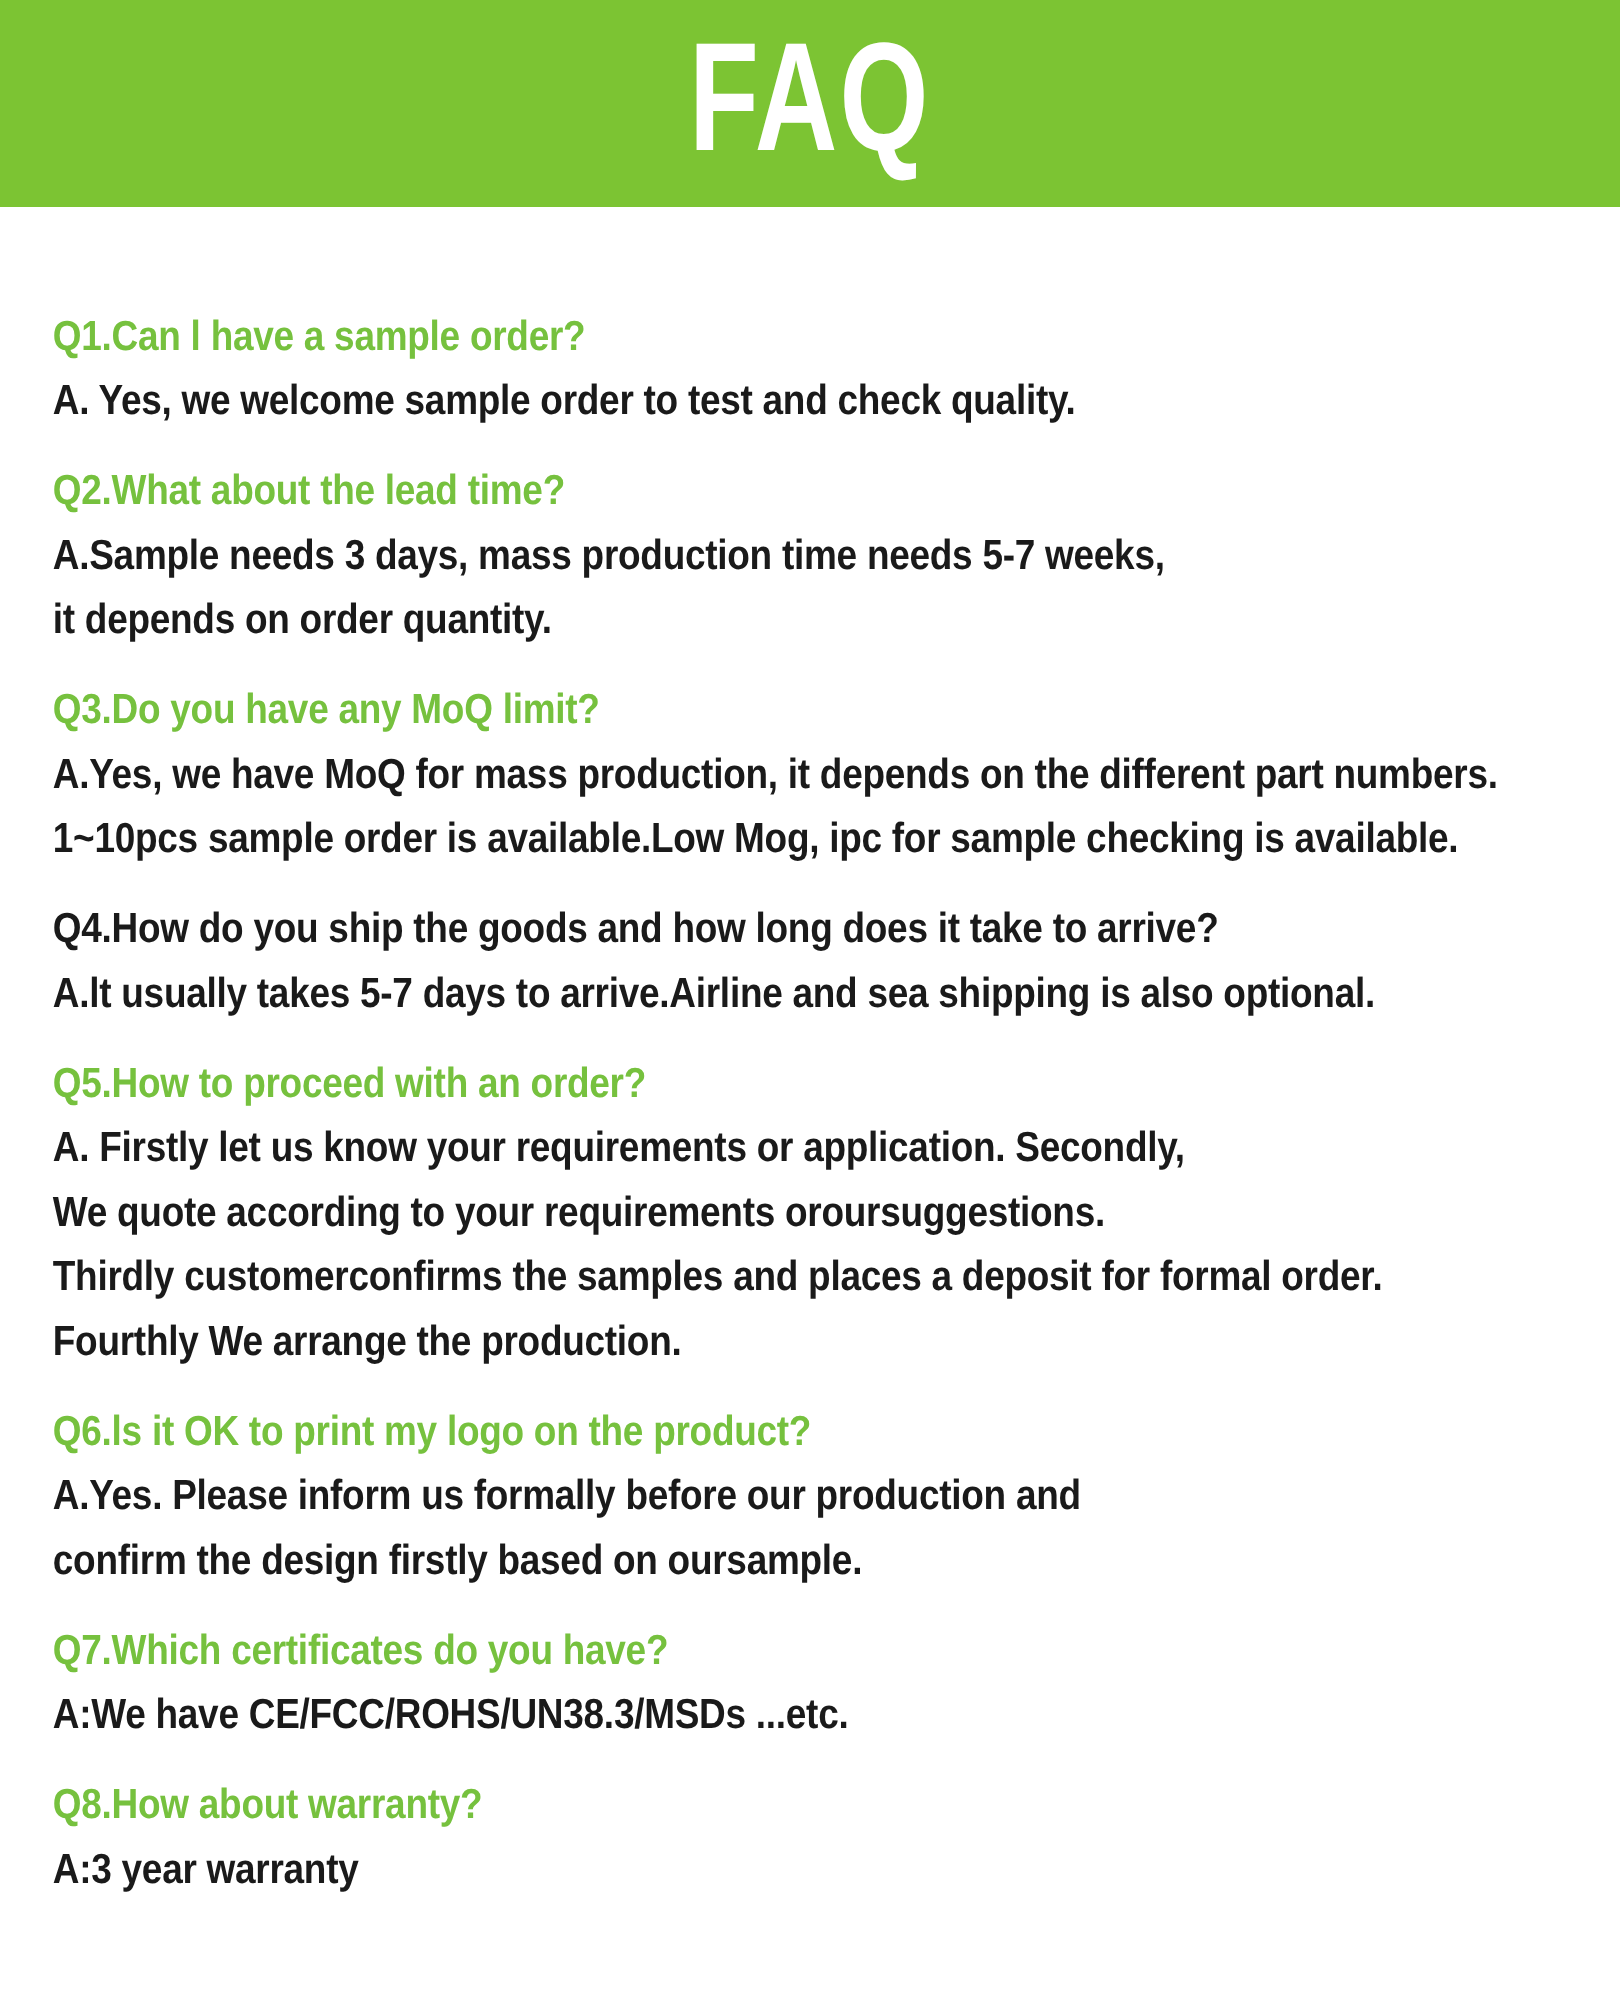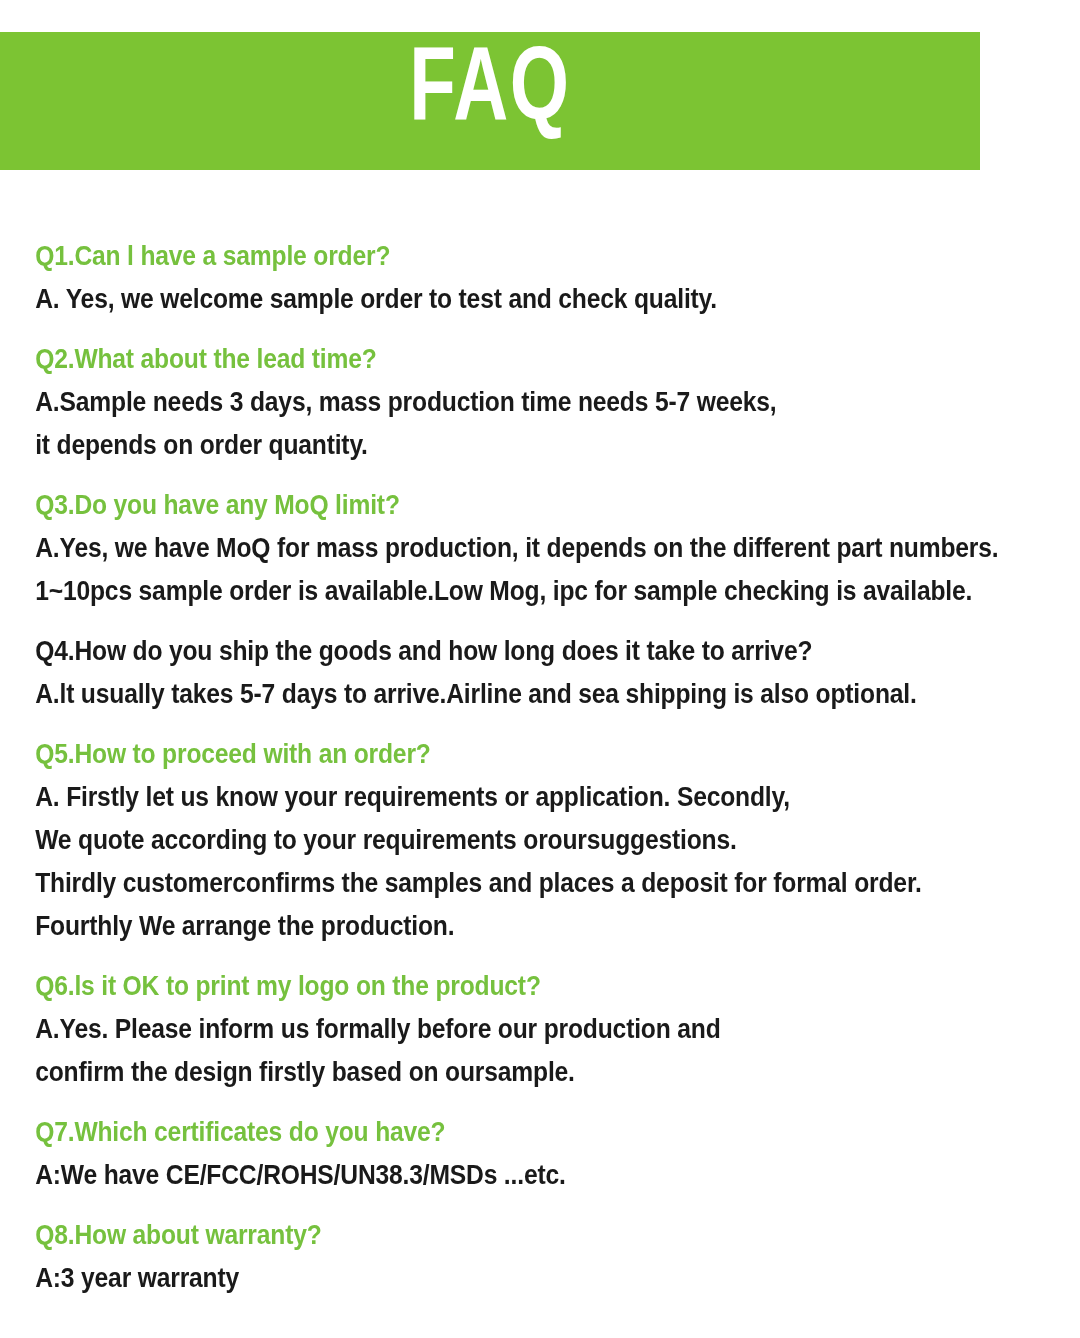--- a/index.html
+++ b/index.html
@@ -14,26 +14,26 @@
     padding: 0;
   }
   body {
     width: 1080px;
     height: 1338px;
     background: #ffffff;
     font-family: "Liberation Sans", sans-serif;
     overflow: hidden;
   }
   .banner {
-    width: 980px;
+    width: 1080px;
     height: 138px;
     background: var(--banner-bg);
     display: flex;
+    align-items: center;
     justify-content: center;
-    margin-top: 32px;
   }
   .banner-title {
     color: var(--banner-fg);
     font-size: 103px;
     font-weight: 800;
     line-height: 1;
     letter-spacing: 2px;
     transform: scaleX(0.74);
     transform-origin: center center;
     display: inline-block;

